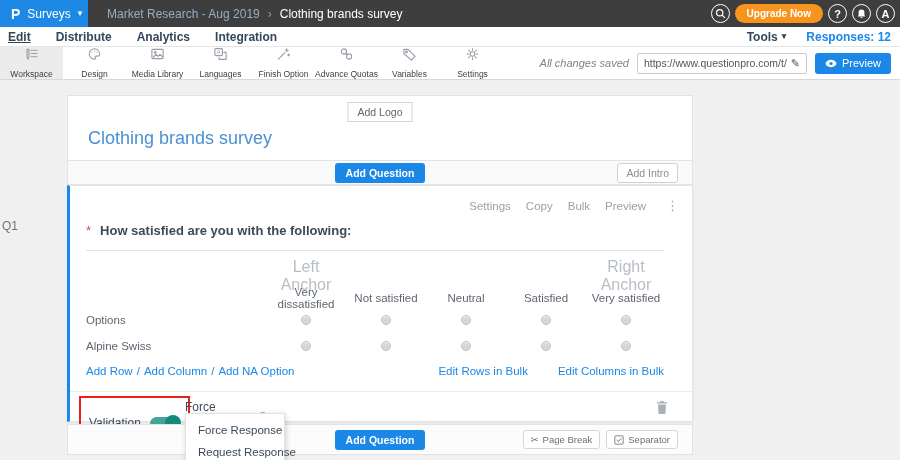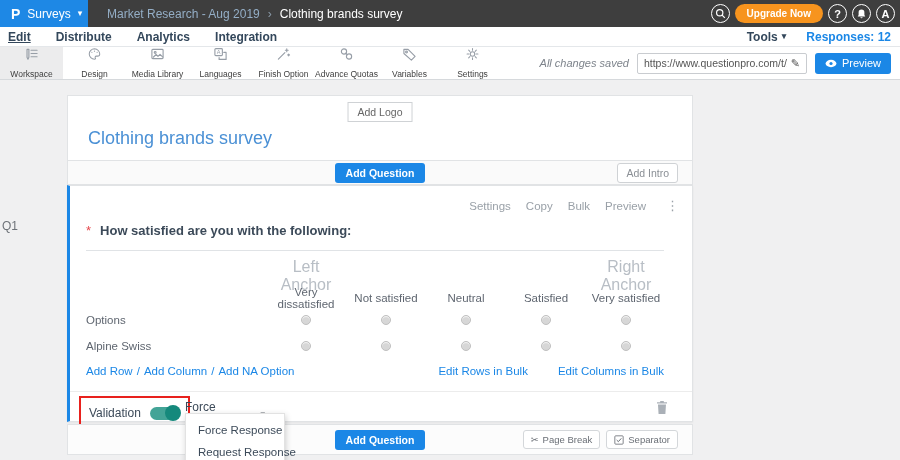--- a/index.html
+++ b/index.html
@@ -75,21 +75,21 @@
   .mat-row2 { top: 154px; }
   .radio { width: 10px; height: 10px; border-radius: 50%; background: #d7d7d7; border: 1px solid #c0c0c0; box-shadow: inset 0 1px 1px rgba(255,255,255,.8); cursor: pointer; }
 
   .add-links { position: absolute; left: 16px; top: 179px; font-size: 11.5px; color: #1b87e6; display: flex; gap: 4px; }
   .add-links span { cursor: pointer; }
   .add-links .sep { cursor: default; }
   .bulk-links { position: absolute; right: 28px; top: 179px; display: flex; gap: 30px; font-size: 11.5px; color: #1b87e6; }
   .bulk-links span { cursor: pointer; }
 
   .validation-area { position: absolute; left: 0; right: 0; top: 205px; bottom: 0; border-top: 1px solid #ececec; }
-  .validation-box { position: absolute; left: 9px; top: 4px; border: 2px solid #e8211d; display: flex; align-items: center; gap: 9px; padding: 8px 8px; }
+  .validation-box { position: absolute; left: 9px; top: 4px; border: 2px solid #e8211d; display: flex; align-items: center; gap: 9px; padding: 18px 8px; }
   .validation-label { font-size: 12px; color: #3c4a59; }
   .toggle { width: 30px; height: 13px; border-radius: 7px; background: #43a497; position: relative; cursor: pointer; }
   .toggle-knob { position: absolute; right: -1px; top: -1.5px; width: 16px; height: 16px; border-radius: 50%; background: #15897c; }
   .force-select { position: absolute; left: 115px; top: 8px; width: 80px; border-bottom: 1px solid #98a0a8; padding-bottom: 4px; font-size: 12px; color: #3c4a59; display: flex; justify-content: space-between; align-items: center; cursor: pointer; }
   .force-select .caret { color: #6a7077; font-size: 9px; }
   .trash { position: absolute; right: 24px; top: 8px; cursor: pointer; }
 
   
   .dropdown { position: absolute; left: 185px; top: 413px; width: 100px; background: #fff; border: 1px solid #e2e2e2; box-shadow: 1px 2px 6px rgba(0,0,0,.18); z-index: 20; padding: 5px 0; }
   .dropdown-item { font-size: 11.5px; color: #3c4a59; padding: 5px 12px; cursor: pointer; white-space: nowrap; }

